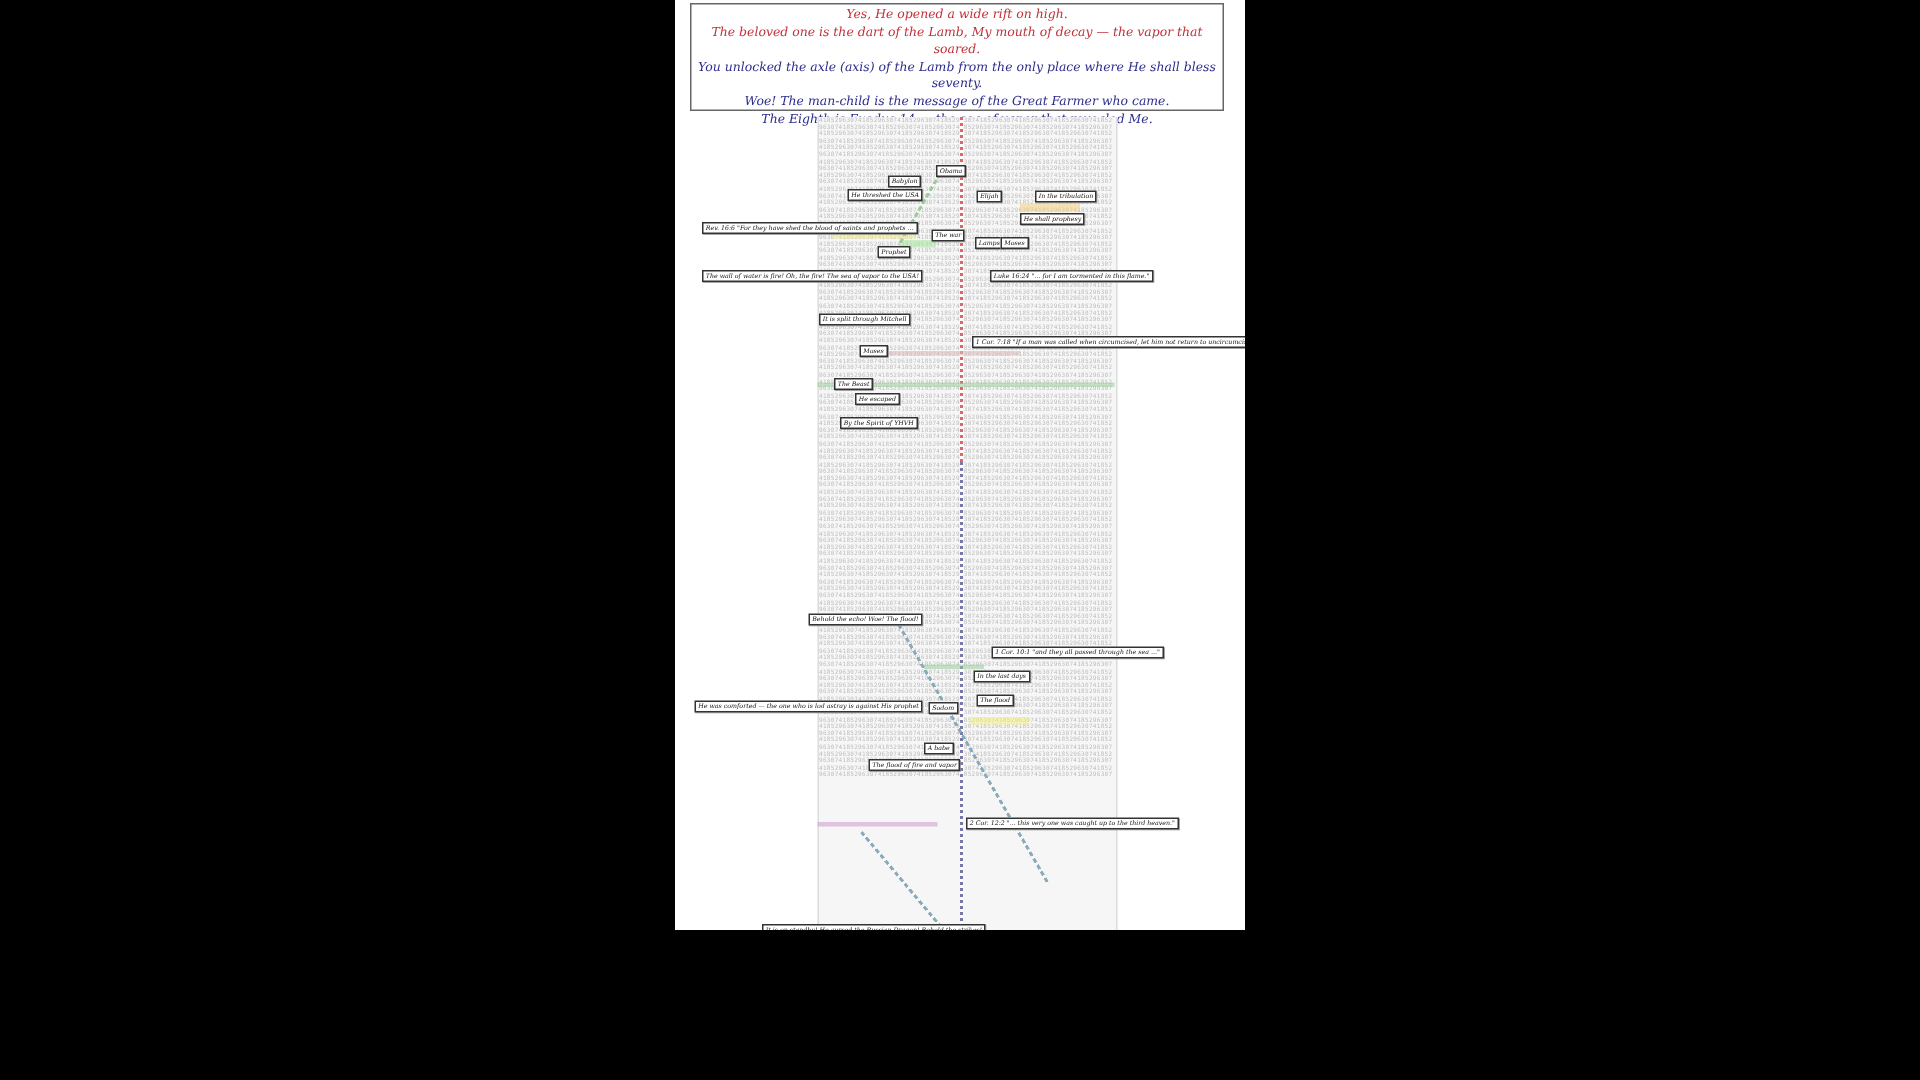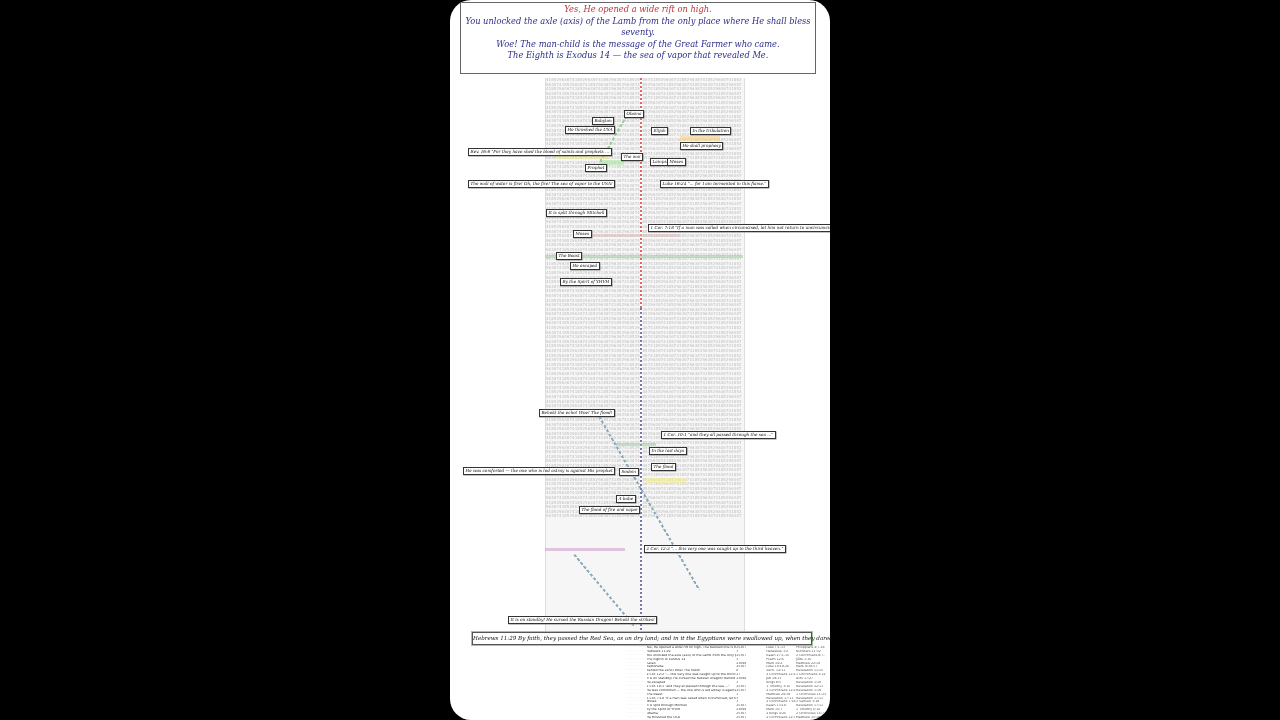--- a/index.html
+++ b/index.html
@@ -1,17 +1,17 @@
 <!DOCTYPE html>
 <html><head>
 <meta charset="utf-8">
 <style>
   html,body{margin:0;padding:0;background:#000;}
   body{width:1280px;height:720px;position:relative;overflow:hidden;font-family:"DejaVu Serif",serif;}
-  .page{position:absolute;left:450px;top:0;width:380px;height:720px;background:#fff;overflow:hidden;border-radius:21px;}
+  .page{position:absolute;left:450px;top:0;width:380px;height:620px;background:#fff;overflow:hidden;}
   .header{position:absolute;left:10px;top:2px;width:356px;height:72px;border:1.5px solid #666;background:#fff;text-align:center;font-family:"DejaVu Serif",serif;font-style:italic;font-size:8.3px;line-height:11.6px;padding-top:1px;box-sizing:border-box;}
   .header .red{color:#c0313a;}
   .header .blue{color:#2c2c8c;}
   .grid{position:absolute;left:95px;top:78px;width:198px;height:554px;background:#f6f6f6;border-left:1px solid #ddd;border-right:1px solid #ddd;overflow:hidden;font-family:"DejaVu Sans Mono",monospace;font-size:4px;line-height:4.6px;color:#bdbdbd;word-break:break-all;letter-spacing:0.2px;}
   .grid-divider{position:absolute;left:190px;top:78px;width:1px;height:554px;background:#d9d9d9;}
   .axis{position:absolute;left:190px;top:78px;width:2px;height:554px;}
   .axis .red{position:absolute;top:0;left:0;width:2px;height:230px;background:repeating-linear-gradient(#d66 0 2px,#fff 2px 4px);}
   .axis .blue{position:absolute;top:230px;left:0;width:2px;height:324px;background:repeating-linear-gradient(#77a 0 2px,#fff 2px 4px);}
   .label{position:absolute;background:#fff;border:1px solid #333;font-family:"DejaVu Serif",serif;font-style:italic;font-size:4.2px;line-height:6px;padding:0 1.5px;white-space:nowrap;color:#111;box-shadow:0.5px 0.5px 0 #888;}
   .hl{position:absolute;height:5px;opacity:0.55;}
@@ -25,20 +25,21 @@
   .table .c-ref{width:30px;color:#555;}
   .table .c-ref2{width:30px;color:#555;}
 </style>
 </head>
 <body>
 
 <div class="page">
 
   <div class="header">
     <div class="red">Yes, He opened a wide rift on high.</div>
+    <div class="red">The beloved one is the dart of the Lamb, My mouth of decay — the vapor that soared.</div>
     <div class="blue">You unlocked the axle (axis) of the Lamb from the only place where He shall bless seventy.</div>
     <div class="blue">Woe! The man-child is the message of the Great Farmer who came.</div>
     <div class="blue">The Eighth is Exodus 14 — the sea of vapor that revealed Me.</div>
   </div>
 
   <div class="grid" id="grid">418529630741852963074185296307418529630741852963074185296307418529630741852963074185296307418529630741852963074185296307418529630741852963074185296307418529630741852963074185296307418529630741852963074185296307418529630741852963074185296307418529630741852963074185296307418529630741852963074185296307418529630741852963074185296307418529630741852963074185296307418529630741852963074185296307418529630741852963074185296307418529630741852963074185296307418529630741852963074185296307418529630741852963074185296307418529630741852963074185296307418529630741852963074185296307418529630741852963074185296307418529630741852963074185296307418529630741852963074185296307418529630741852963074185296307418529630741852963074185296307418529630741852963074185296307418529630741852963074185296307418529630741852963074185296307418529630741852963074185296307418529630741852963074185296307418529630741852963074185296307418529630741852963074185296307418529630741852963074185296307418529630741852963074185296307418529630741852963074185296307418529630741852963074185296307418529630741852963074185296307418529630741852963074185296307418529630741852963074185296307418529630741852963074185296307418529630741852963074185296307418529630741852963074185296307418529630741852963074185296307418529630741852963074185296307418529630741852963074185296307418529630741852963074185296307418529630741852963074185296307418529630741852963074185296307418529630741852963074185296307418529630741852963074185296307418529630741852963074185296307418529630741852963074185296307418529630741852963074185296307418529630741852963074185296307418529630741852963074185296307418529630741852963074185296307418529630741852963074185296307418529630741852963074185296307418529630741852963074185296307418529630741852963074185296307418529630741852963074185296307418529630741852963074185296307418529630741852963074185296307418529630741852963074185296307418529630741852963074185296307418529630741852963074185296307418529630741852963074185296307418529630741852963074185296307418529630741852963074185296307418529630741852963074185296307418529630741852963074185296307418529630741852963074185296307418529630741852963074185296307418529630741852963074185296307418529630741852963074185296307418529630741852963074185296307418529630741852963074185296307418529630741852963074185296307418529630741852963074185296307418529630741852963074185296307418529630741852963074185296307418529630741852963074185296307418529630741852963074185296307418529630741852963074185296307418529630741852963074185296307418529630741852963074185296307418529630741852963074185296307418529630741852963074185296307418529630741852963074185296307418529630741852963074185296307418529630741852963074185296307418529630741852963074185296307418529630741852963074185296307418529630741852963074185296307418529630741852963074185296307418529630741852963074185296307418529630741852963074185296307418529630741852963074185296307418529630741852963074185296307418529630741852963074185296307418529630741852963074185296307418529630741852963074185296307418529630741852963074185296307418529630741852963074185296307418529630741852963074185296307418529630741852963074185296307418529630741852963074185296307418529630741852963074185296307418529630741852963074185296307418529630741852963074185296307418529630741852963074185296307418529630741852963074185296307418529630741852963074185296307418529630741852963074185296307418529630741852963074185296307418529630741852963074185296307418529630741852963074185296307418529630741852963074185296307418529630741852963074185296307418529630741852963074185296307418529630741852963074185296307418529630741852963074185296307418529630741852963074185296307418529630741852963074185296307418529630741852963074185296307418529630741852963074185296307418529630741852963074185296307418529630741852963074185296307418529630741852963074185296307418529630741852963074185296307418529630741852963074185296307418529630741852963074185296307418529630741852963074185296307418529630741852963074185296307418529630741852963074185296307418529630741852963074185296307418529630741852963074185296307418529630741852963074185296307418529630741852963074185296307418529630741852963074185296307418529630741852963074185296307418529630741852963074185296307418529630741852963074185296307418529630741852963074185296307418529630741852963074185296307418529630741852963074185296307418529630741852963074185296307418529630741852963074185296307418529630741852963074185296307418529630741852963074185296307418529630741852963074185296307418529630741852963074185296307418529630741852963074185296307418529630741852963074185296307418529630741852963074185296307418529630741852963074185296307418529630741852963074185296307418529630741852963074185296307418529630741852963074185296307418529630741852963074185296307418529630741852963074185296307418529630741852963074185296307418529630741852963074185296307418529630741852963074185296307418529630741852963074185296307418529630741852963074185296307418529630741852963074185296307418529630741852963074185296307418529630741852963074185296307418529630741852963074185296307418529630741852963074185296307418529630741852963074185296307418529630741852963074185296307418529630741852963074185296307418529630741852963074185296307418529630741852963074185296307418529630741852963074185296307418529630741852963074185296307418529630741852963074185296307418529630741852963074185296307418529630741852963074185296307418529630741852963074185296307418529630741852963074185296307418529630741852963074185296307418529630741852963074185296307418529630741852963074185296307418529630741852963074185296307418529630741852963074185296307418529630741852963074185296307418529630741852963074185296307418529630741852963074185296307418529630741852963074185296307418529630741852963074185296307418529630741852963074185296307418529630741852963074185296307418529630741852963074185296307418529630741852963074185296307418529630741852963074185296307418529630741852963074185296307418529630741852963074185296307418529630741852963074185296307418529630741852963074185296307418529630741852963074185296307418529630741852963074185296307418529630741852963074185296307418529630741852963074185296307418529630741852963074185296307418529630741852963074185296307418529630741852963074185296307418529630741852963074185296307418529630741852963074185296307418529630741852963074185296307418529630741852963074185296307418529630741852963074185296307418529630741852963074185296307418529630741852963074185296307418529630741852963074185296307418529630741852963074185296307418529630741852963074185296307418529630741852963074185296307418529630741852963074185296307418529630741852963074185296307418529630741852963074185296307418529630741852963074185296307418529630741852963074185296307418529630741852963074185296307418529630741852963074185296307418529630741852963074185296307418529630741852963074185296307418529630741852963074185296307418529630741852963074185296307418529630741852963074185296307418529630741852963074185296307418529630741852963074185296307418529630741852963074185296307418529630741852963074185296307418529630741852963074185296307418529630741852963074185296307418529630741852963074185296307418529630741852963074185296307418529630741852963074185296307</div>
   <div class="grid-divider"></div>
   <div class="axis">
     <div class="red"></div>
     <div class="blue"></div>

